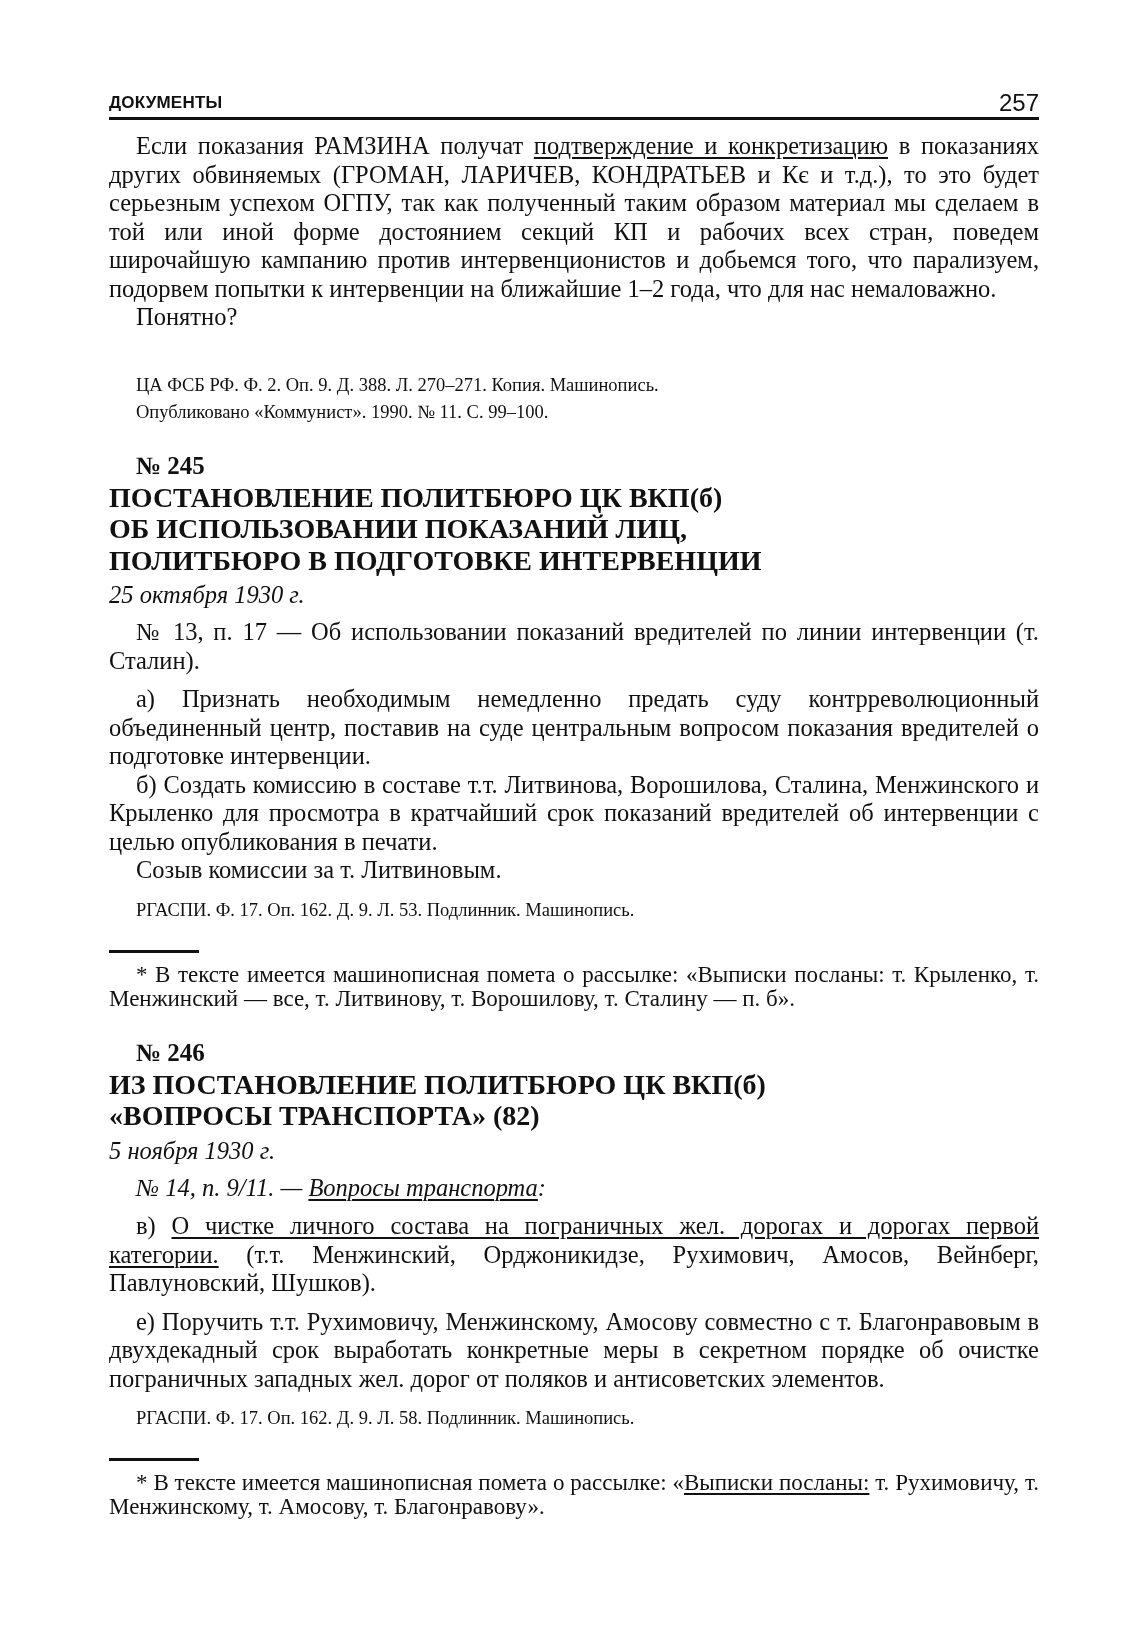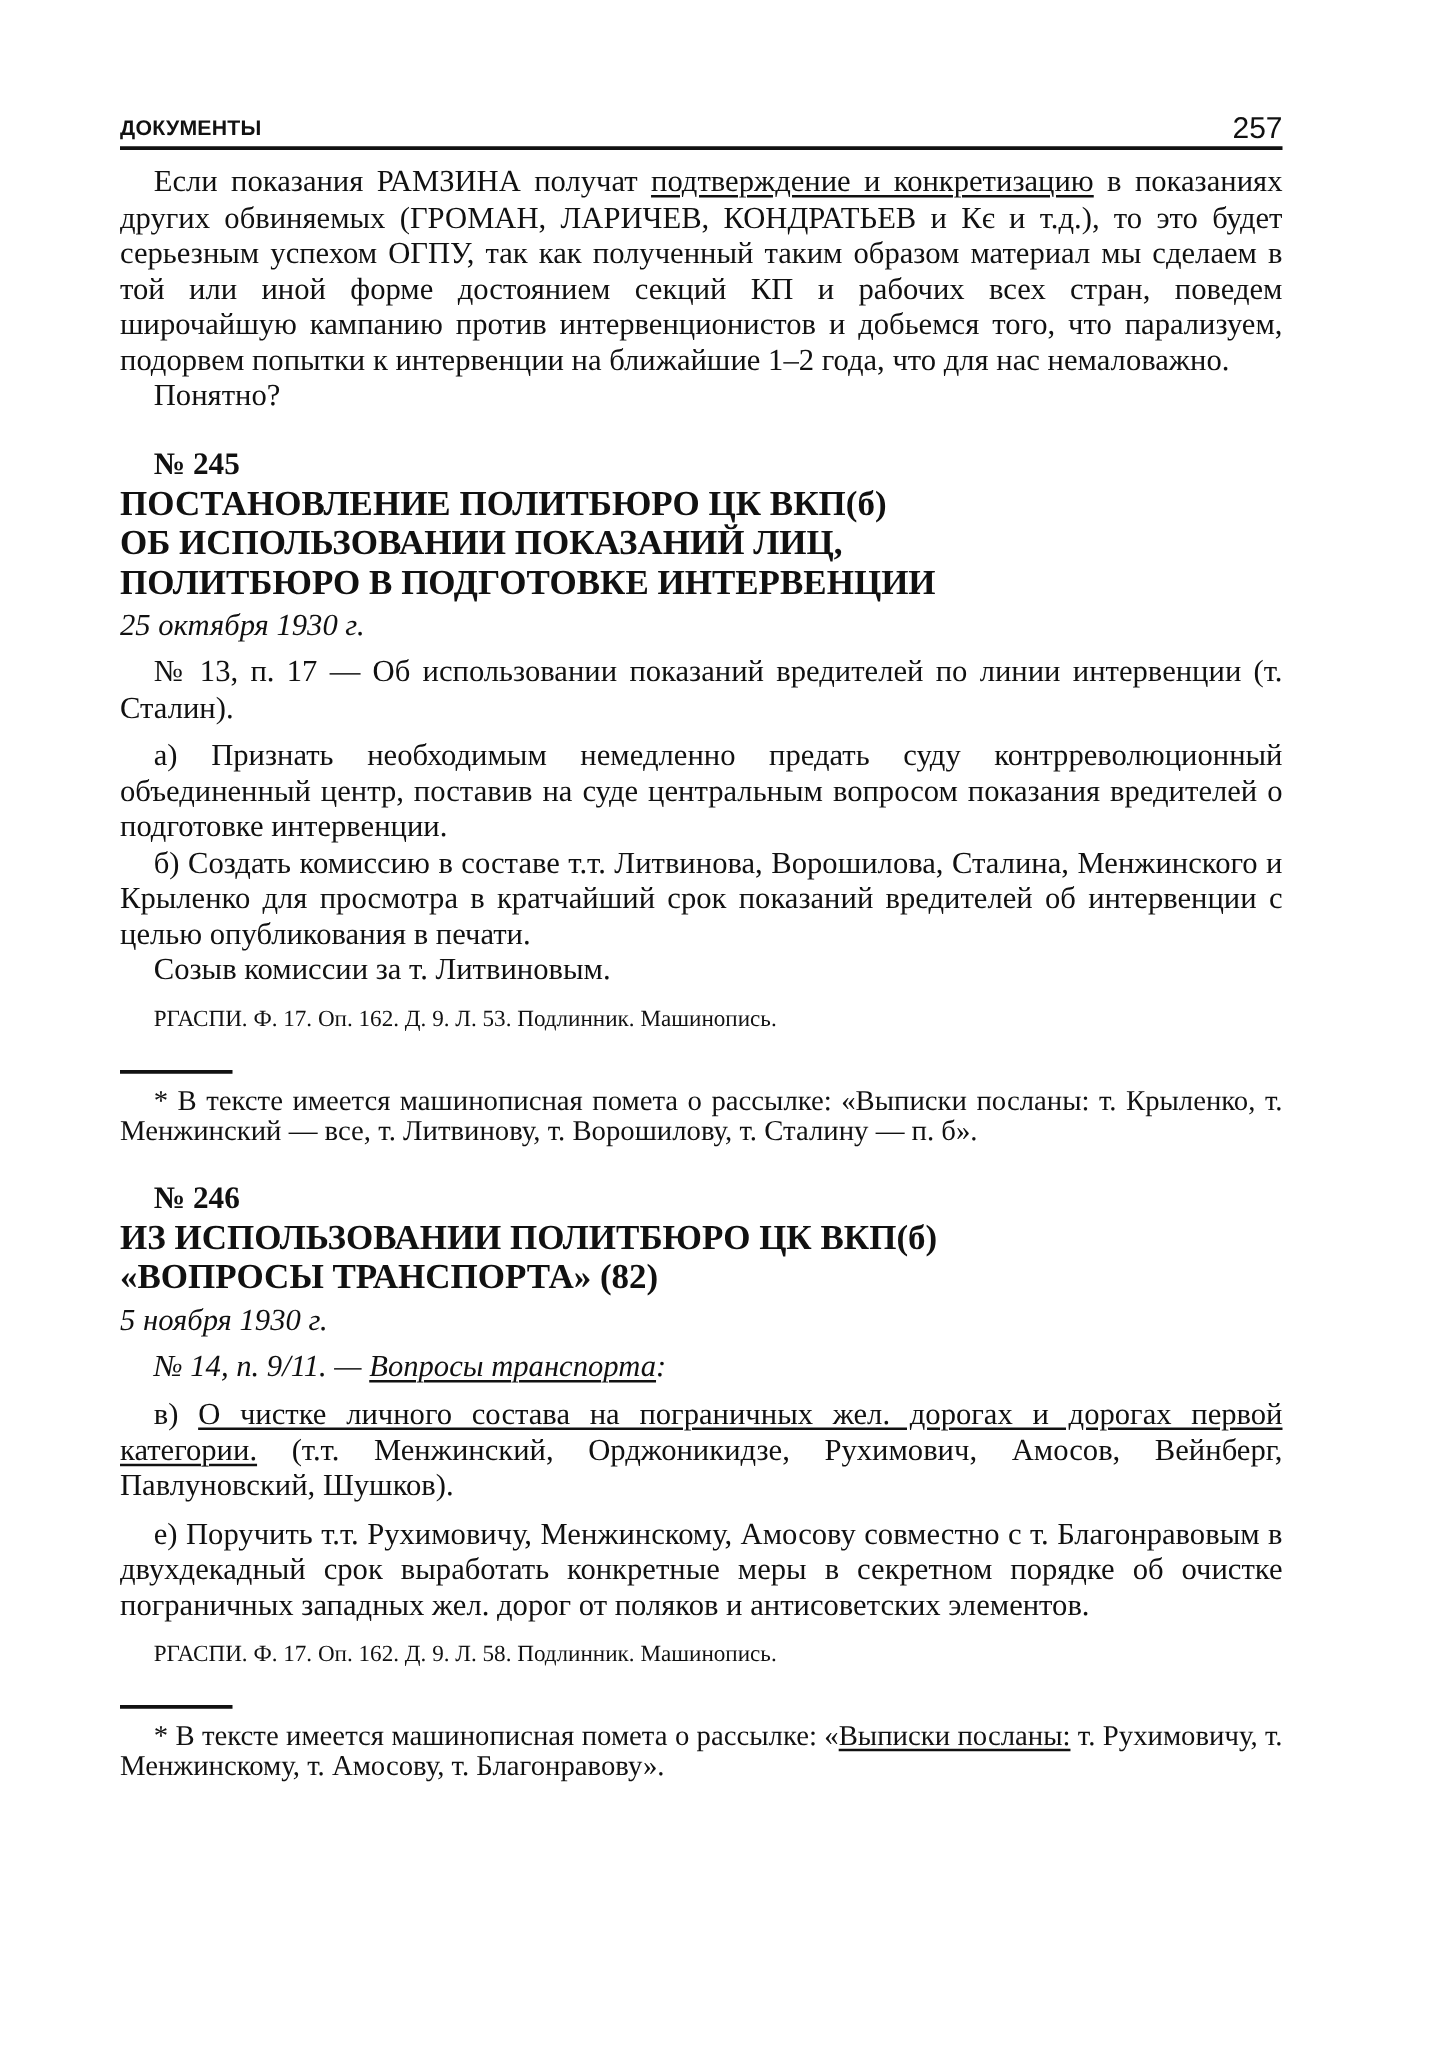--- a/index.html
+++ b/index.html
@@ -1,17 +1,17 @@
 <!DOCTYPE html>
 <html><head>
 <meta charset="utf-8">
 <style>
   html, body { margin: 0; padding: 0; background: #ffffff; }
   body { width: 1146px; height: 1650px; position: relative; overflow: hidden; color: #111; }
-  .page { position: absolute; left: 96px; top: 92px; width: 930px; font-family: "Liberation Serif", "DejaVu Serif", serif; }
+  .page { position: absolute; left: 109px; top: 92px; width: 930px; font-family: "Liberation Serif", "DejaVu Serif", serif; }
   .running-head { display: flex; justify-content: space-between; align-items: flex-end; font-family: "Liberation Sans", "DejaVu Sans", sans-serif; font-size: 19px; line-height: 22px; padding-bottom: 3px; border-bottom: 3px solid #111; }
   .running-head .title { font-weight: bold; letter-spacing: 0.2px; font-size: 17px; }
   .running-head .num { font-size: 24px; }
   p { margin: 0; }
   .body { font-size: 24.5px; line-height: 28.5px; text-align: justify; text-indent: 27px; }
   .ul { text-decoration: underline; text-decoration-thickness: 2px; text-underline-offset: 3px; }
   .sign { text-align: right; font-size: 24.5px; line-height: 28.5px; margin-top: 8px; }
   .sign i { font-style: italic; }
   .source { font-size: 18.5px; line-height: 27px; padding-left: 27px; }
   .docnum { font-weight: bold; font-size: 25px; line-height: 32px; padding-left: 27px; }
@@ -26,40 +26,44 @@
 <div class="page">
 
   <div class="running-head">
     <span class="title">ДОКУМЕНТЫ</span>
     <span class="num">257</span>
   </div>
 
   <div style="margin-top:12px;">
     <p class="body"><span>Если показания РАМЗИНА получат </span><span class="ul">подтверждение и конкретизацию</span><span> в показаниях других обвиняемых (ГРОМАН, ЛАРИЧЕВ, КОНДРАТЬЕВ и Кє и т.д.), то это будет серьезным успехом ОГПУ, так как полученный таким образом материал мы сделаем в той или иной форме достоянием секций КП и рабочих всех стран, поведем широчайшую кампанию против интервенционистов и добьемся того, что парализуем, подорвем попытки к интервенции на ближайшие 1–2 года, что для нас немаловажно.</span></p>
     <p class="body">Понятно?</p>
+    <div style="margin-top:40px;">
+      <p class="source">ЦА ФСБ РФ. Ф. 2. Оп. 9. Д. 388. Л. 270–271. Копия. Машинопись.</p>
+      <p class="source">Опубликовано «Коммунист». 1990. № 11. С. 99–100.</p>
+    </div>
   </div>
 
   <div style="margin-top:24px;">
     <p class="docnum">№ 245</p>
     <p class="doctitle">ПОСТАНОВЛЕНИЕ ПОЛИТБЮРО ЦК ВКП(б)</p>
     <p class="doctitle">ОБ ИСПОЛЬЗОВАНИИ ПОКАЗАНИЙ ЛИЦ,</p>
     <p class="doctitle">ПОЛИТБЮРО В ПОДГОТОВКЕ ИНТЕРВЕНЦИИ</p>
     <p class="docdate">25 октября 1930 г.</p>
     <p class="body" style="margin-top:8px;">№ 13, п. 17 — Об использовании показаний вредителей по линии интервенции (т. Сталин).</p>
     <p class="body" style="margin-top:10px;">а) Признать необходимым немедленно предать суду контрреволюционный объединенный центр, поставив на суде центральным вопросом показания вредителей о подготовке интервенции.</p>
     <p class="body">б) Создать комиссию в составе т.т. Литвинова, Ворошилова, Сталина, Менжинского и Крыленко для просмотра в кратчайший срок показаний вредителей об интервенции с целью опубликования в печати.</p>
     <p class="body">Созыв комиссии за т. Литвиновым.</p>
     <p class="source" style="margin-top:12px;">РГАСПИ. Ф. 17. Оп. 162. Д. 9. Л. 53. Подлинник. Машинопись.</p>
     <div class="fn-rule" style="margin-top:26px;"></div>
     <p class="footnote" style="margin-top:10px;">* В тексте имеется машинописная помета о рассылке: «Выписки посланы: т. Крыленко, т. Менжинский — все, т. Литвинову, т. Ворошилову, т. Сталину — п. б».</p>
   </div>
 
   <div style="margin-top:26px;">
     <p class="docnum">№ 246</p>
-    <p class="doctitle">ИЗ ИСПОЛЬЗОВАНИИ ПОЛИТБЮРО ЦК ВКП(б)</p>
+    <p class="doctitle">ИЗ ПОСТАНОВЛЕНИЕ ПОЛИТБЮРО ЦК ВКП(б)</p>
     <p class="doctitle">«ВОПРОСЫ ТРАНСПОРТА» (82)</p>
     <p class="docdate">5 ноября 1930 г.</p>
     <p class="body" style="margin-top:8px;font-style:italic;"><span>№ 14, п. 9/11. — </span><span class="ul">Вопросы транспорта</span><span>:</span></p>
     <p class="body" style="margin-top:10px;"><span>в) </span><span class="ul">О чистке личного состава на пограничных жел. дорогах и дорогах первой категории.</span><span> (т.т. Менжинский, Орджоникидзе, Рухимович, Амосов, Вейнберг, Павлуновский, Шушков).</span></p>
     <p class="body" style="margin-top:10px;">е) Поручить т.т. Рухимовичу, Менжинскому, Амосову совместно с т. Благонравовым в двухдекадный срок выработать конкретные меры в секретном порядке об очистке пограничных западных жел. дорог от поляков и антисоветских элементов.</p>
     <p class="source" style="margin-top:12px;">РГАСПИ. Ф. 17. Оп. 162. Д. 9. Л. 58. Подлинник. Машинопись.</p>
     <div class="fn-rule" style="margin-top:26px;"></div>
     <p class="footnote" style="margin-top:10px;"><span>* В тексте имеется машинописная помета о рассылке: «</span><span class="ul">Выписки посланы:</span><span> т. Рухимовичу, т. Менжинскому, т. Амосову, т. Благонравову».</span></p>
   </div>
 

